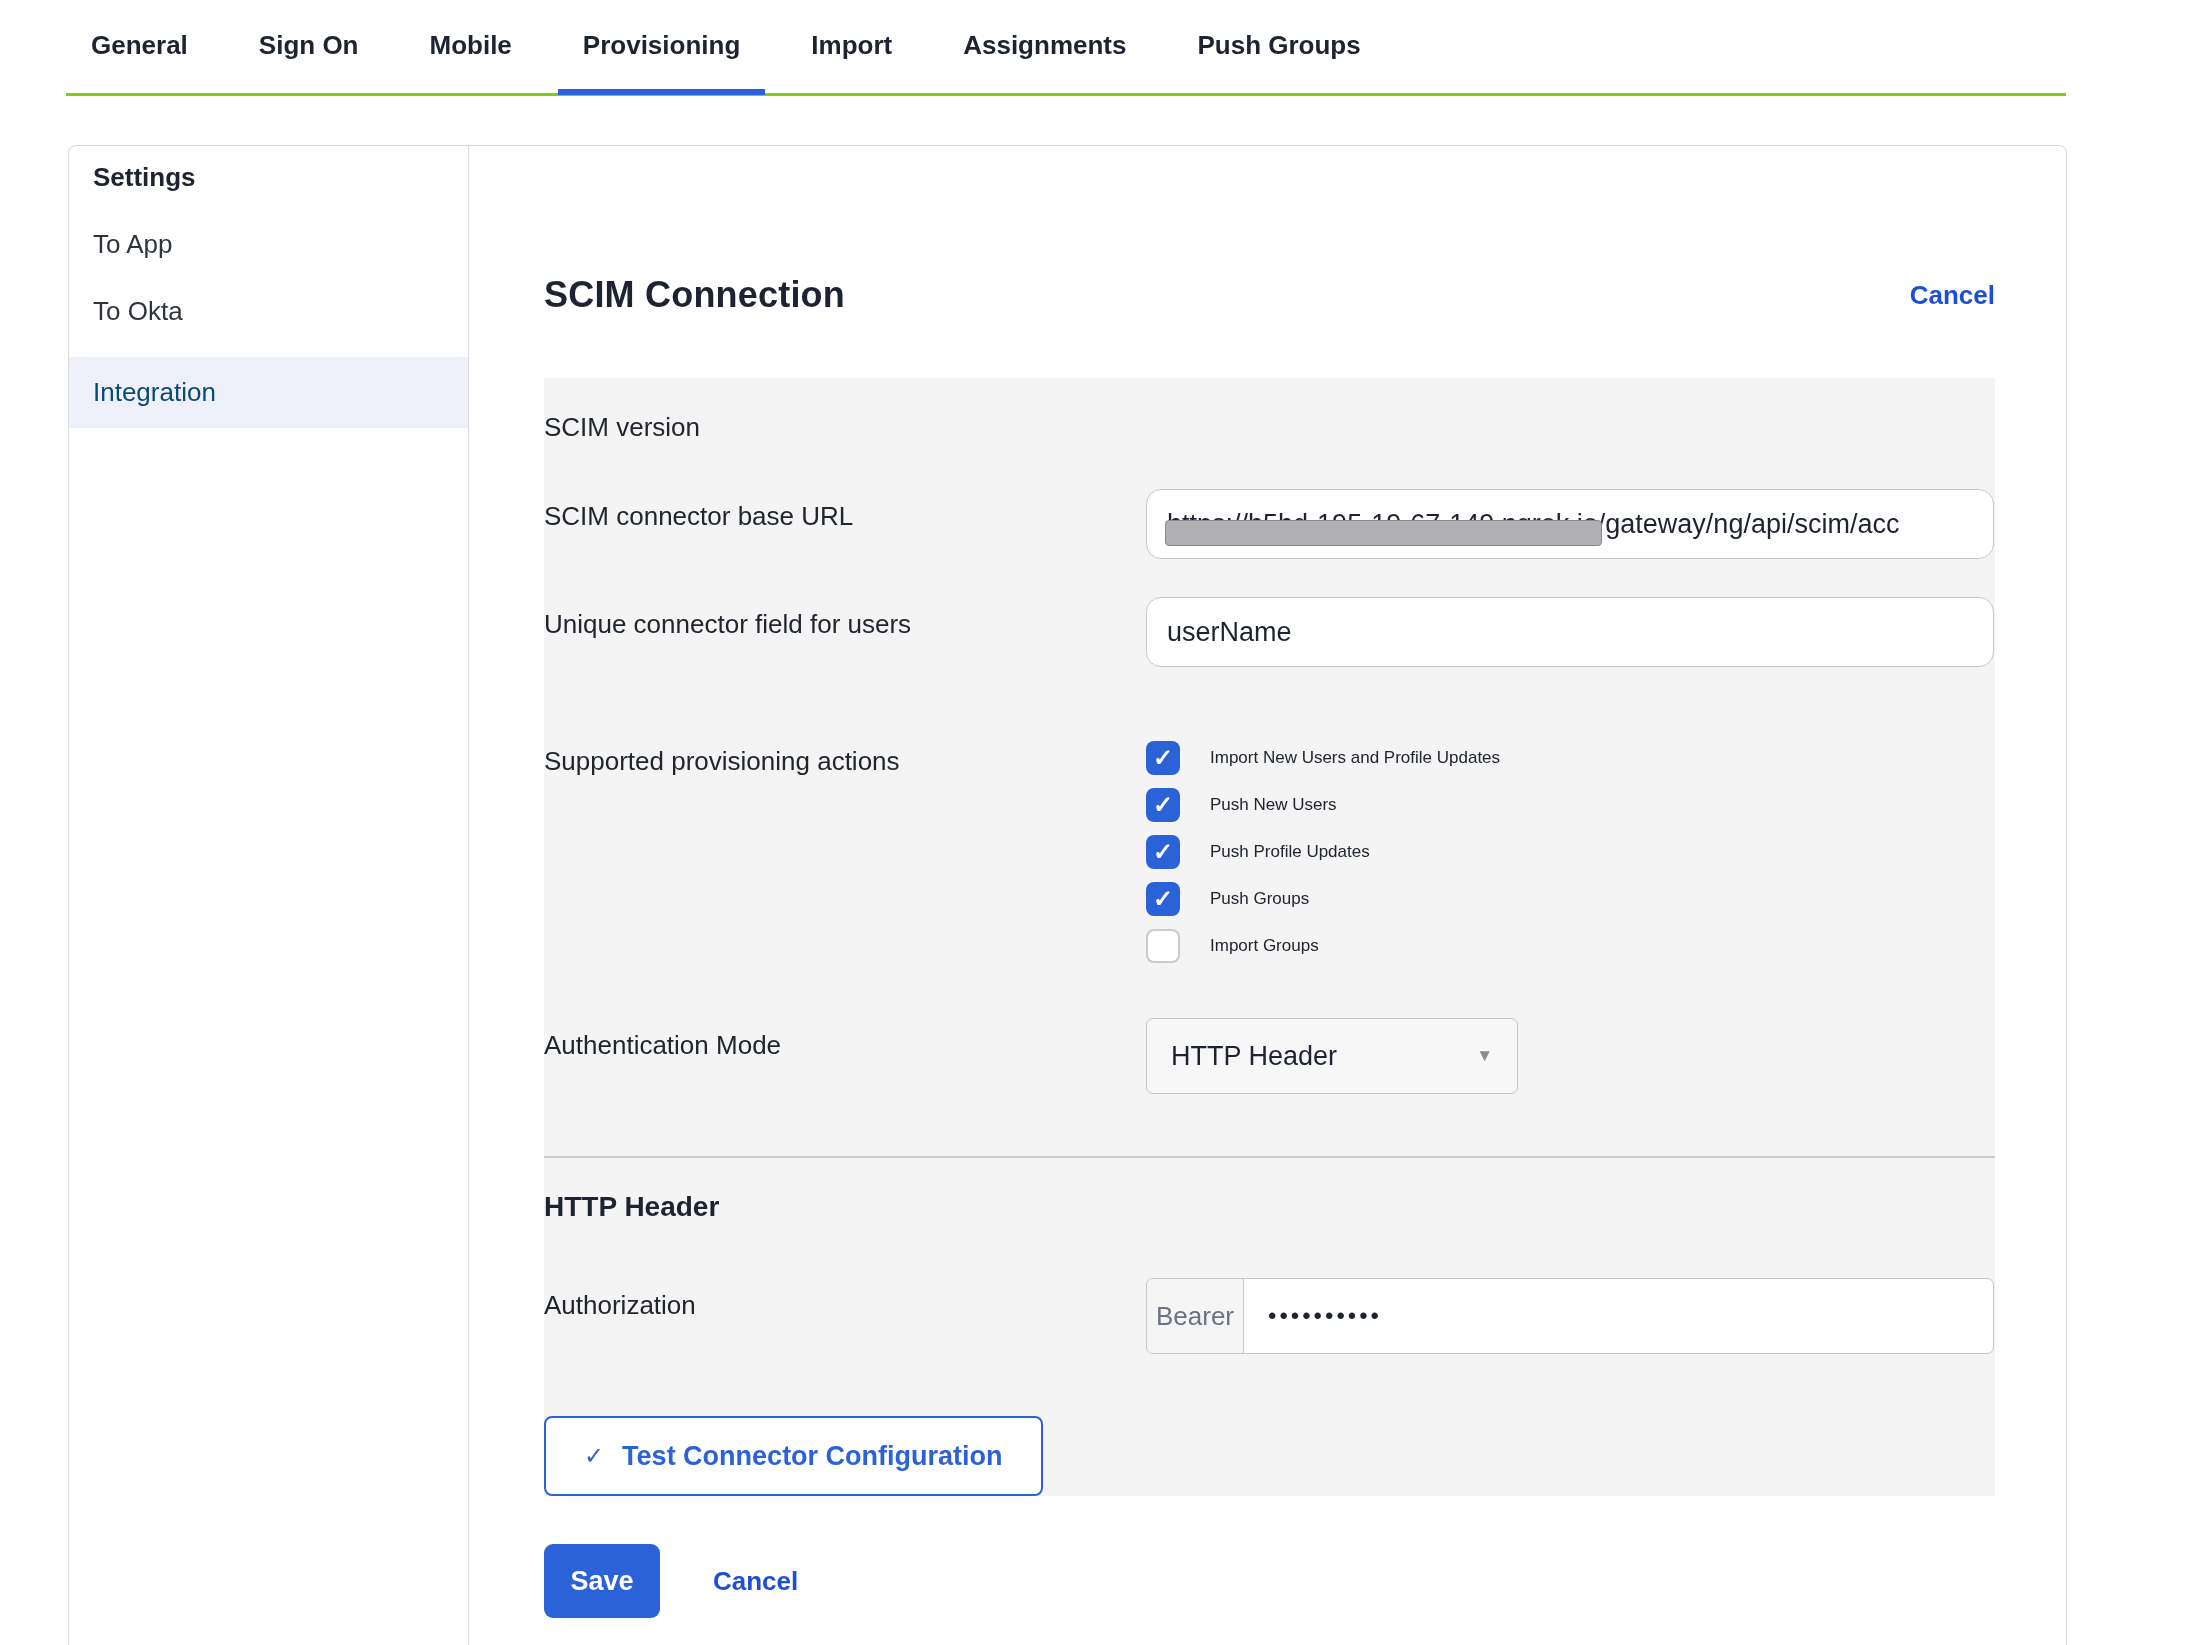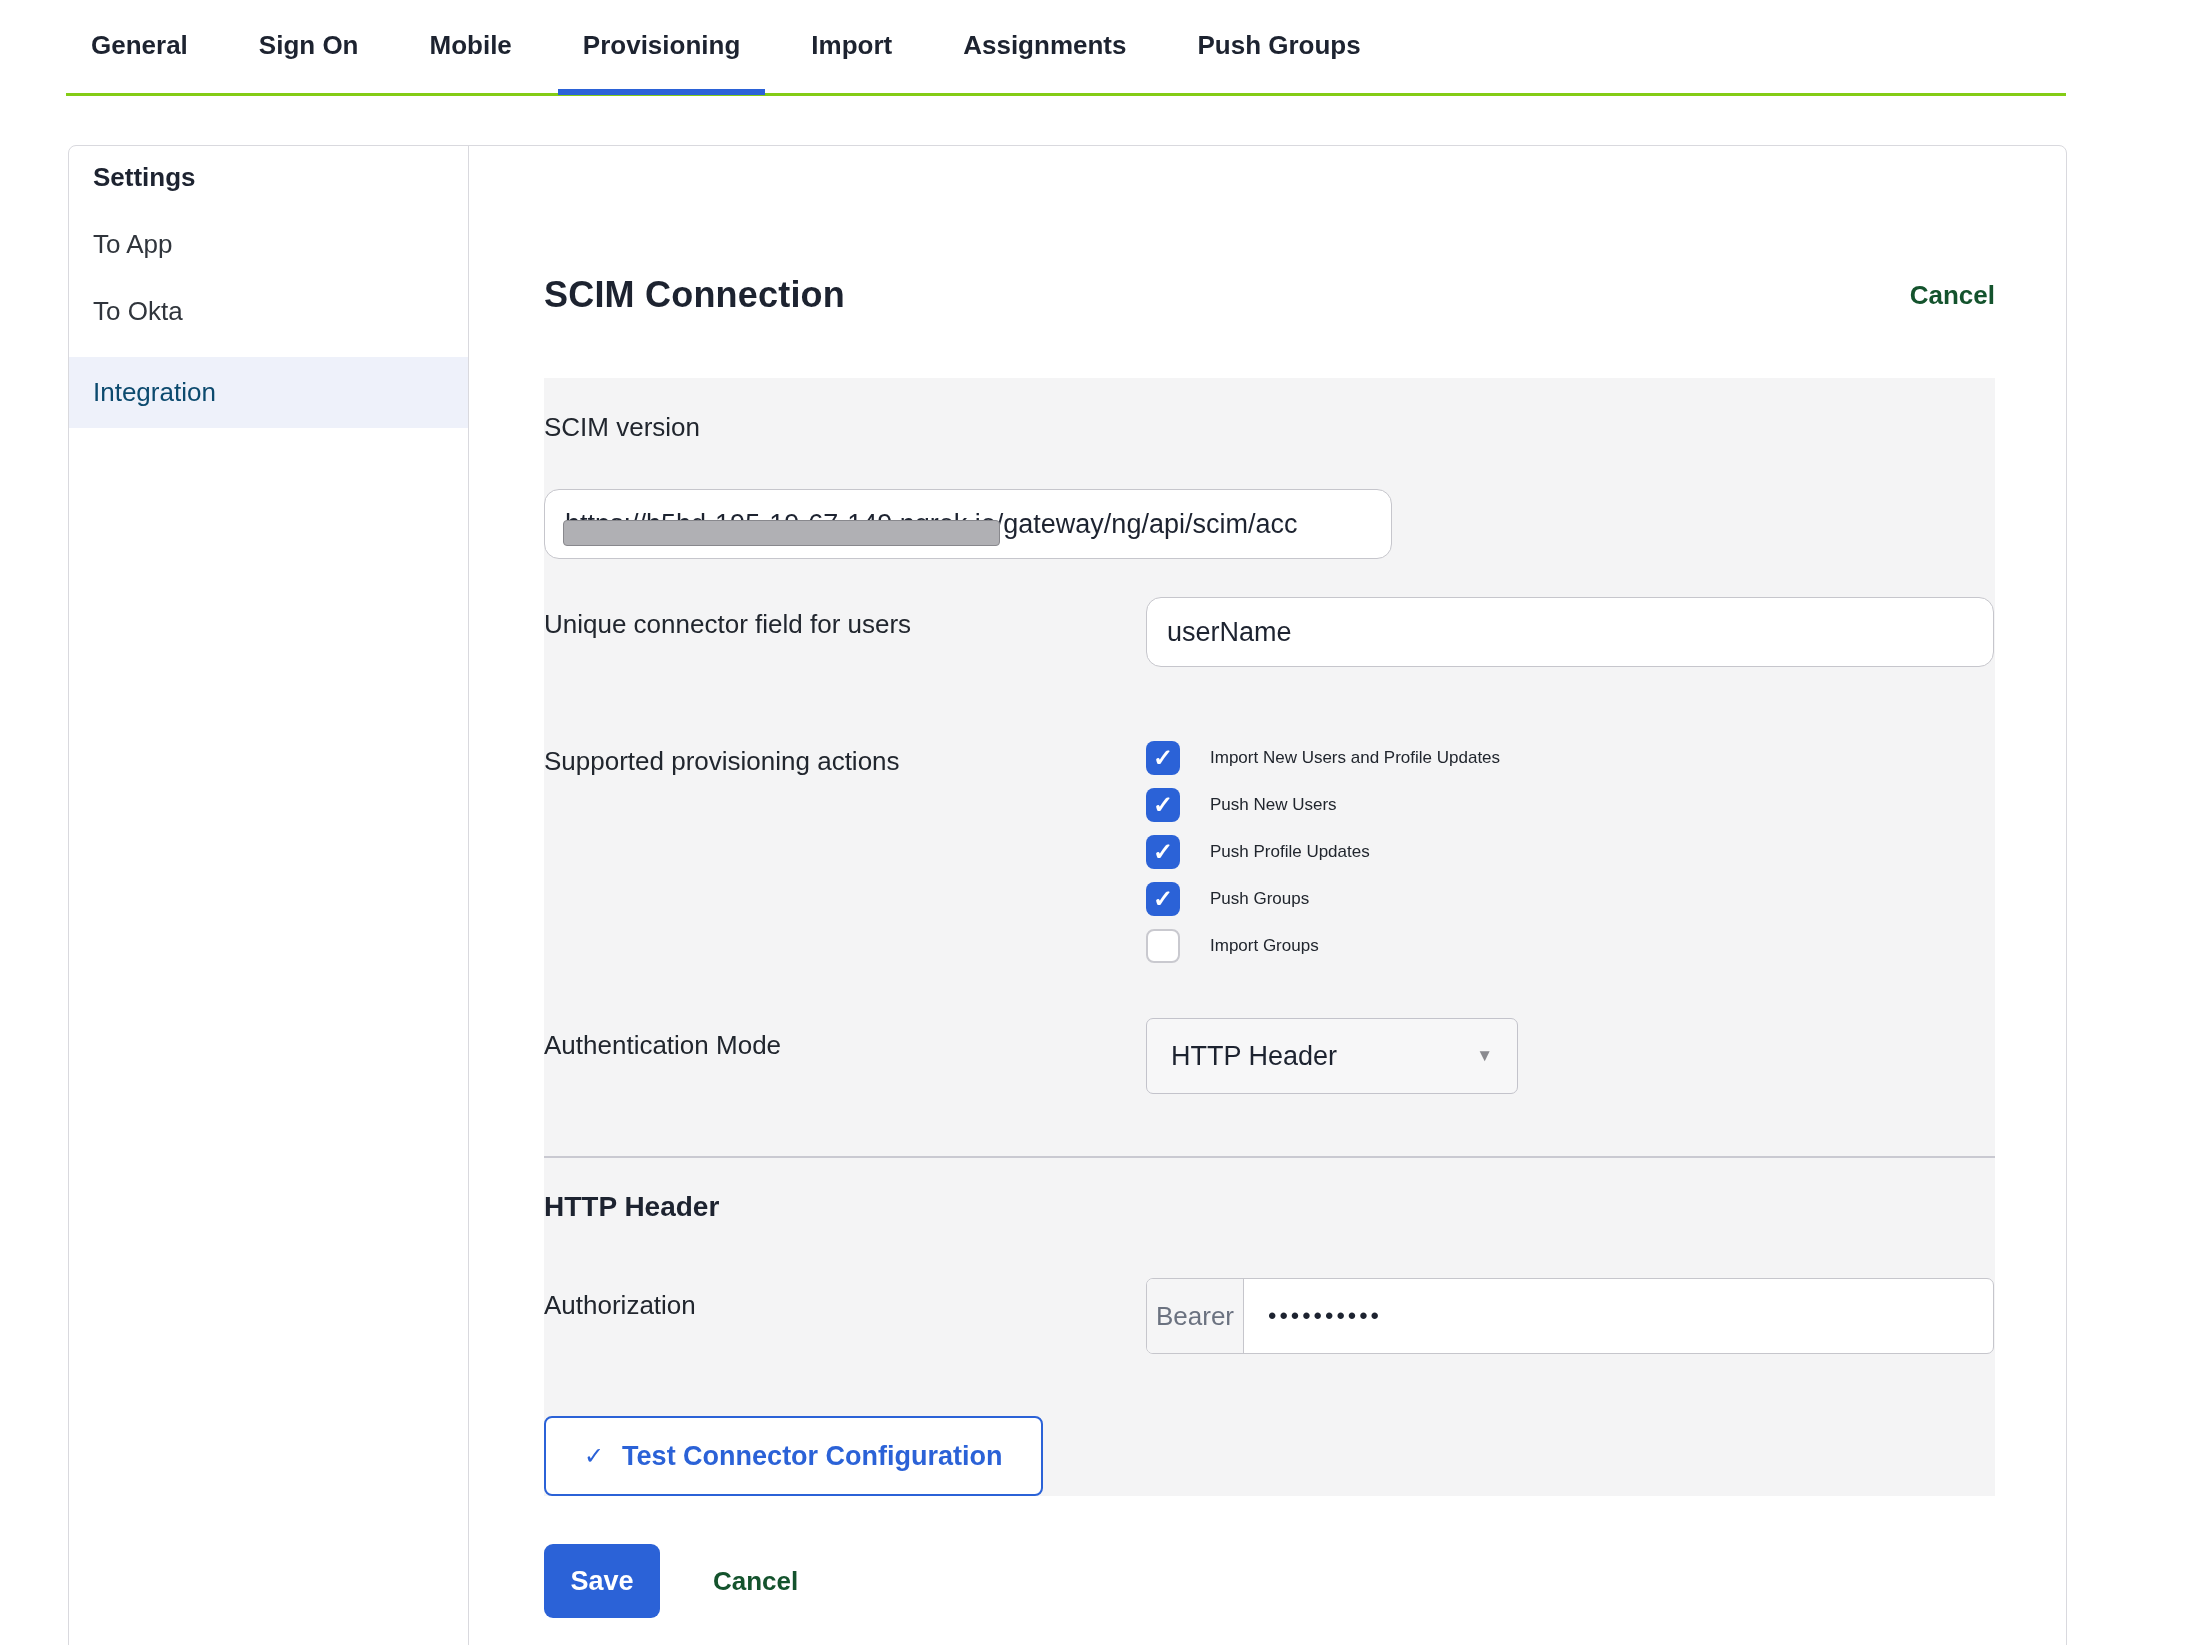--- a/index.html
+++ b/index.html
@@ -23,21 +23,21 @@
   .sidebar-title { font-size:26px; font-weight:700; padding:0 24px; height:34px;
     display:flex; align-items:center; }
   .side-item { font-size:26px; color:#30353c; padding:0 24px; height:34px;
     display:flex; align-items:center; margin-top:33px; cursor:pointer; }
   .side-item.selected { margin-top:29px; height:71px; background:#eef1fa; color:#0c4a6e; }
 
   
   .content { flex:1; padding:0 73px 0 75px; display:flex; flex-direction:column; }
   .title-row { margin-top:128px; display:flex; justify-content:space-between; align-items:center; }
   .page-title { font-size:36px; font-weight:700; letter-spacing:0.2px; }
-  .link { color:#14532d; font-weight:700; font-size:26px; text-decoration:none; cursor:pointer; }
+  .link { color:#1d4ed8; font-weight:700; font-size:26px; text-decoration:none; cursor:pointer; }
 
   
   .panel { margin-top:62px; background:#f4f4f5; padding-top:22px; width:1451px; }
   .frow { display:flex; }
   .flabel { width:602px; font-size:26px; color:#21262e; flex:none; padding-top:12px; }
   .fctrl { width:848px; flex:none; }
   .plain-value { font-size:26px; padding-top:12px; }
 
   .text-input { width:848px; height:70px; background:#fff; border:1px solid #c6c6cc;
     border-radius:15px; display:flex; align-items:center; padding:0 20px; font-size:27px;
@@ -112,20 +112,21 @@
       <a class="link">Cancel</a>
     </div>
 
     <div class="panel">
 
       <div class="frow">
         <div class="flabel">SCIM version</div>
       </div>
 
       <div class="frow" style="margin-top:46px;">
+        <div class="flabel">SCIM connector base URL</div>
         <div class="fctrl">
           <div class="text-input">
             <span class="redacted">https://h5hd-195-19-67-149.ngrok.io</span>
               <span>/gateway/ng/api/scim/acc</span>
           </div>
         </div>
       </div>
 
       <div class="frow" style="margin-top:38px;">
         <div class="flabel">Unique connector field for users</div>

